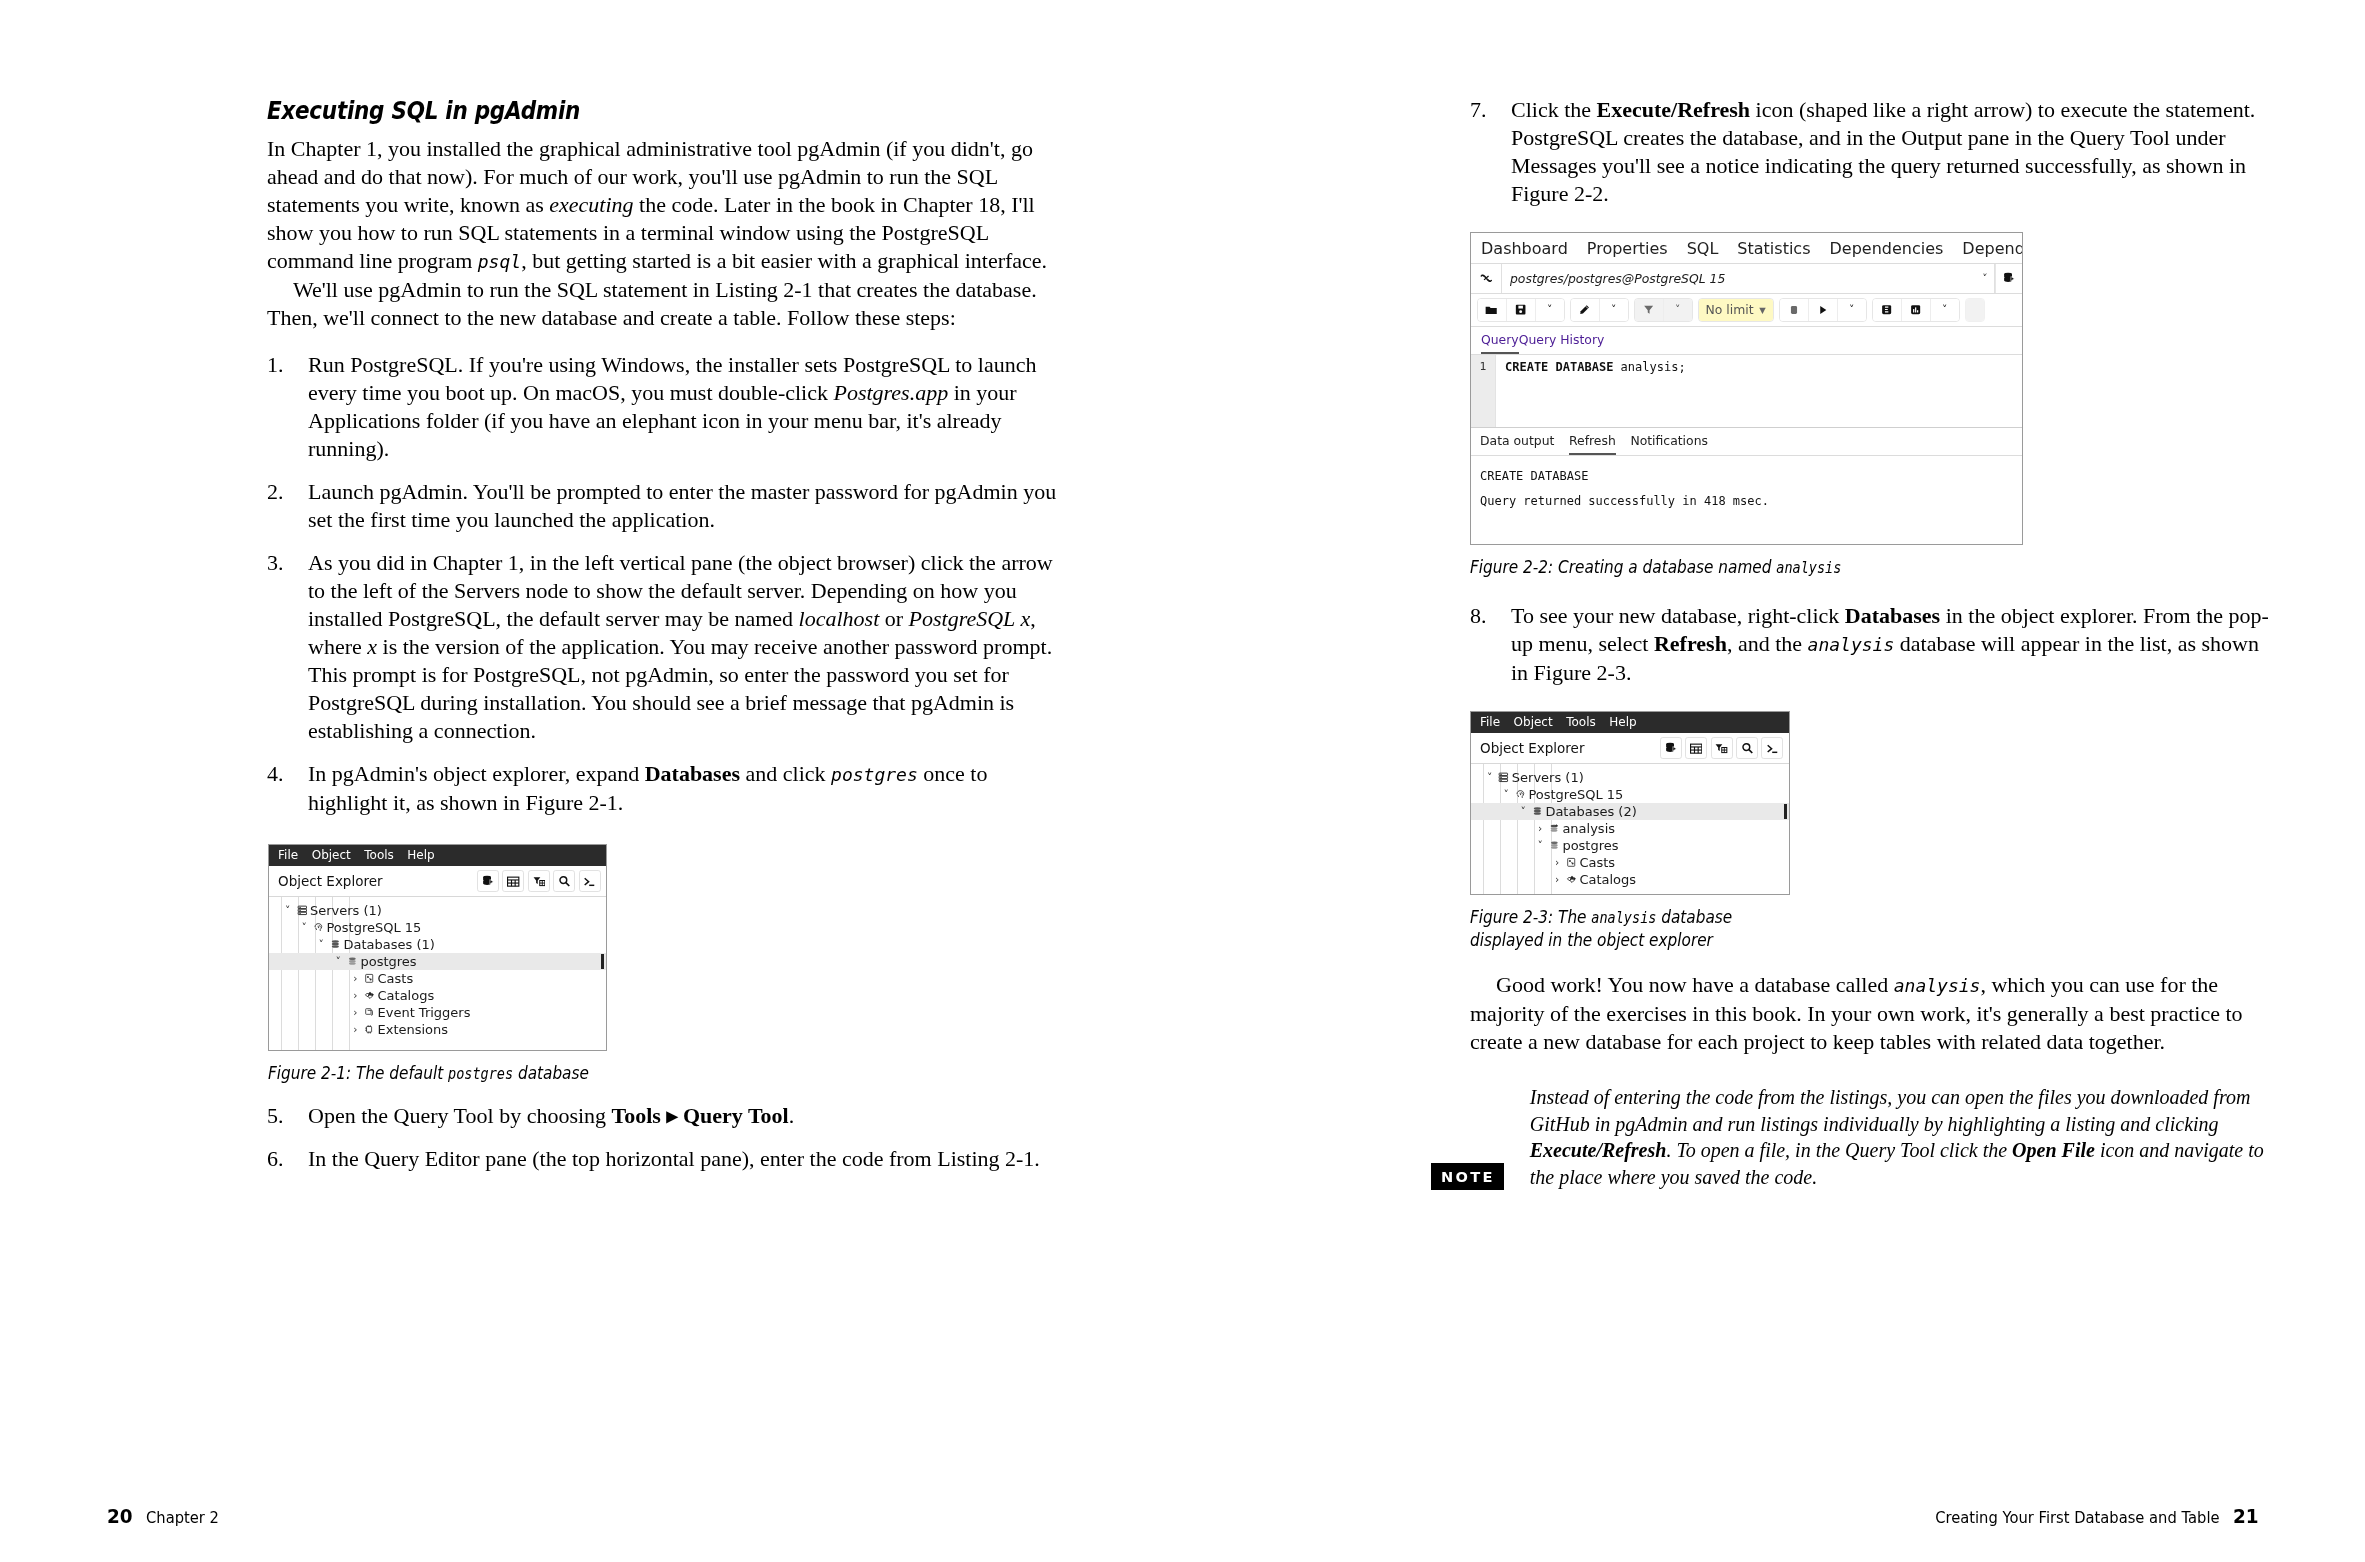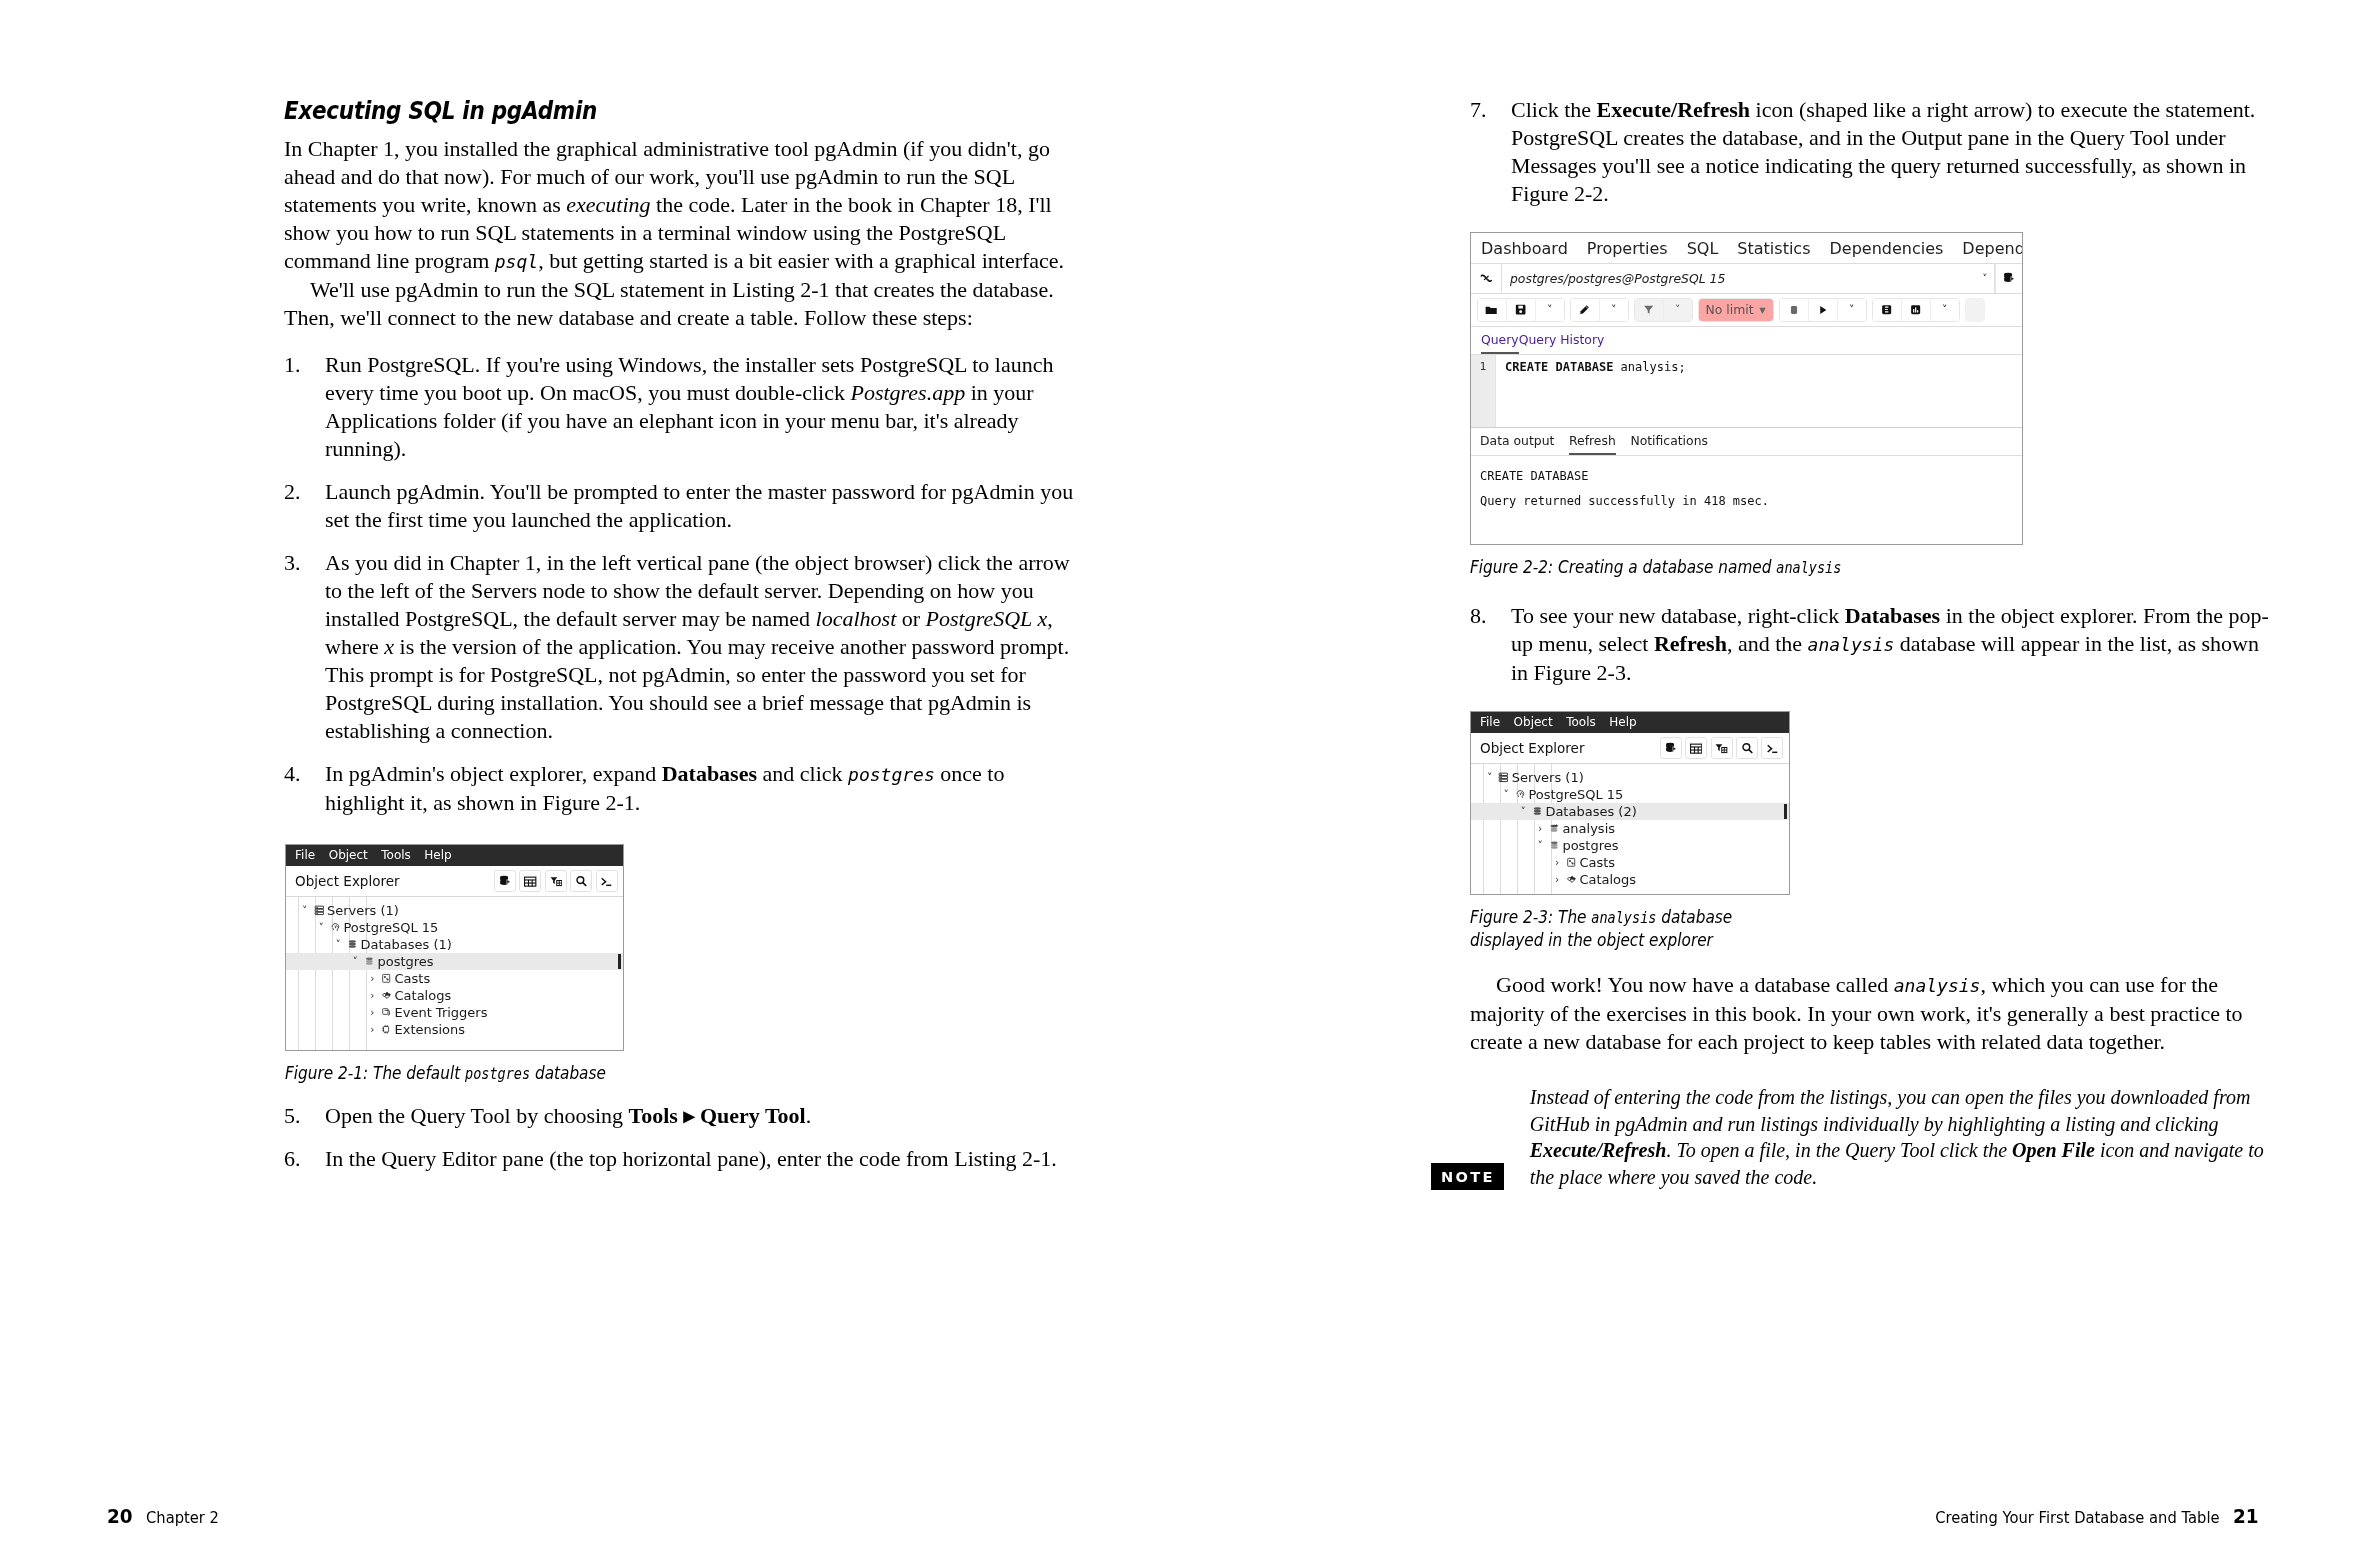--- a/index.html
+++ b/index.html
@@ -157,21 +157,21 @@
     padding:4px 5.6px;border-bottom:0.6px solid #dcdcdc;background:#fff;
   }
   .tg{display:flex;border:0.6px solid #e6e6e6;border-radius:4px;overflow:hidden;background:#fff;}
   .tb{
     min-width:20px;height:21.4px;padding:0 4px;
     display:flex;align-items:center;justify-content:center;
     border-right:0.6px solid #ededed;background:#fff;
   }
   .tb:last-child{border-right:none;}
   .tb.grey{background:#f2f2f2;}
-  .tb.wide{min-width:66px;font-size:12.4px;color:#555;gap:5.6px;background:#fca5a5;}
+  .tb.wide{min-width:66px;font-size:12.4px;color:#555;gap:5.6px;background:#fef9c3;}
   .qt-subtabs{
     display:flex;padding:5.6px 10px 0 10px;font-size:12.4px;color:#4c1d95;
   }
   .qt-subtabs .tab{padding-bottom:4.5px;}
   .qt-subtabs .tab.active{border-bottom:2.8px solid #555;}
   .editor{
     display:flex;border-top:0.6px solid #dcdcdc;height:72px;
   }
   .gutter{
     width:24px;background:#ececec;color:#333;
@@ -198,21 +198,21 @@
   }
   .ico{display:block;}
 </style>
 </head>
 <body>
 
 <div class="spread">
 
   <div class="page left">
 
-    <div class="col" style="left:284px;top:96px;width:800px;">
+    <div class="col" style="left:267px;top:96px;width:800px;">
 
       <h2 class="heading">Executing SQL in pgAdmin</h2>
 
       <p class="body"><span>In Chapter 1, you installed the graphical administrative tool pgAdmin (if you didn't, go ahead and do that now). For much of our work, you'll use pgAdmin to run the SQL statements you write, known as </span><em>executing</em><span> the code. Later in the book in Chapter 18, I'll show you how to run SQL statements in a terminal window using the PostgreSQL command line program </span><span class="mono">psql</span><span>, but getting started is a bit easier with a graphical interface.</span></p>
 
       <p class="body indent">We'll use pgAdmin to run the SQL statement in Listing 2-1 that creates the database. Then, we'll connect to the new database and create a table. Follow these steps:</p>
 
       <div class="ol">
 
         <div class="li" style="margin-top:19px;">

